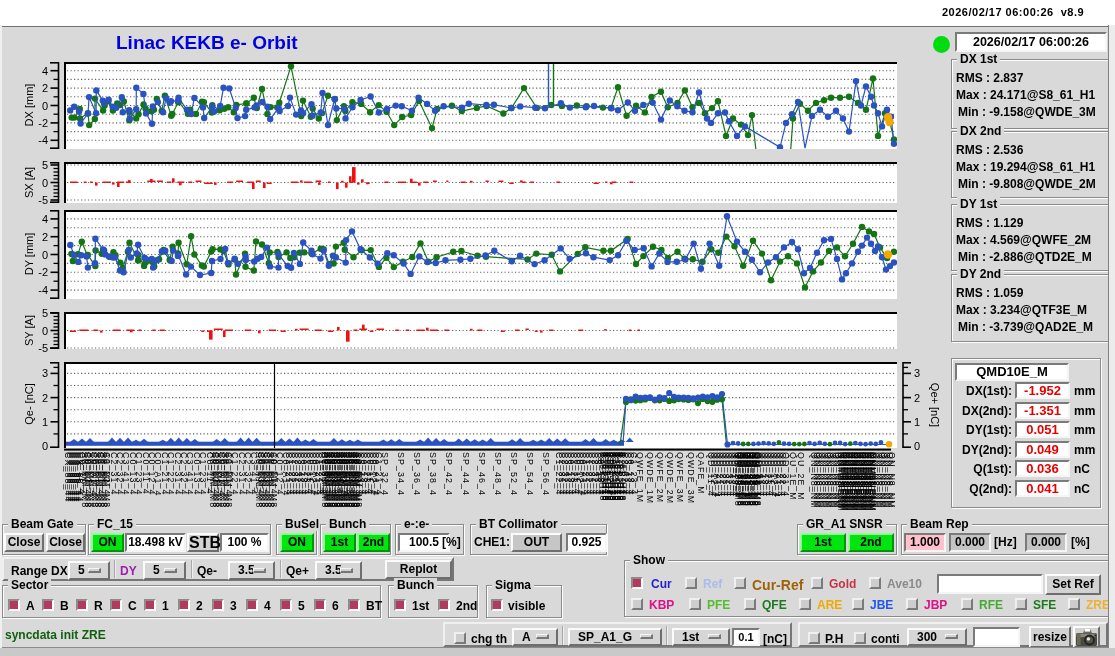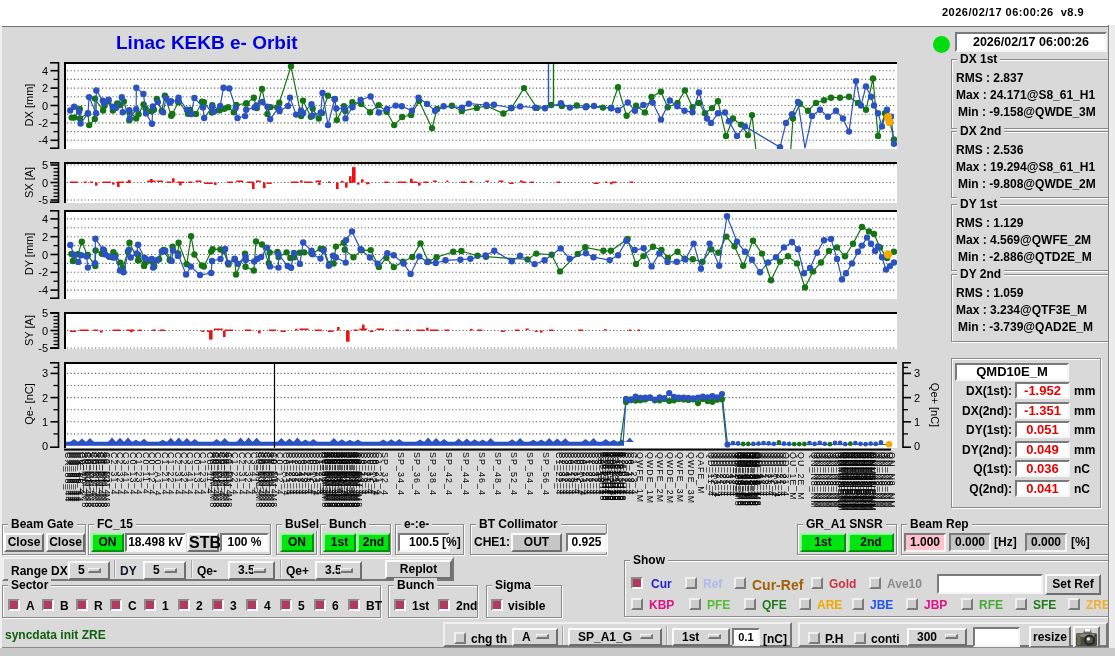--- a/index.html
+++ b/index.html
@@ -1311,21 +1311,21 @@
       <div class="fld gfld" style="left:47px;top:8px;width:42px;height:19px;line-height:15px;font-size:12px">0.000</div>
       <div class="lbl" style="left:92px;top:10px;font-size:12px;color:#000;">[Hz]</div>
       <div class="fld gfld" style="left:123px;top:8px;width:42px;height:19px;line-height:15px;font-size:12px">0.000</div>
       <div class="lbl" style="left:169px;top:10px;font-size:12px;color:#000;">[%]</div>
     </div>
     <div class="panel" style="left:2px;top:557px;width:452px;height:24px">
       <div class="lbl" style="left:7px;top:5px;font-size:12px;color:#000;">Range</div>
       <div class="lbl" style="left:47px;top:5px;font-size:12px;color:#000;">DX</div>
       <div class="dd" style="left:64px;top:2px;width:42px;height:19px;line-height:15px;padding-left:8px;font-size:12px">5<i></i></div>
       <div class="sep" style="left:110px;top:1px;height:18px"></div>
-      <div class="lbl" style="left:116px;top:5px;font-size:12px;color:#0f172a;">DY</div>
+      <div class="lbl" style="left:116px;top:5px;font-size:12px;color:#a21caf;">DY</div>
       <div class="dd" style="left:139px;top:2px;width:43px;height:19px;line-height:15px;padding-left:8px;font-size:12px">5<i></i></div>
       <div class="sep" style="left:187px;top:1px;height:18px"></div>
       <div class="lbl" style="left:193px;top:5px;font-size:12px;color:#000;">Qe-</div>
       <div class="dd" style="left:224px;top:2px;width:47px;height:19px;line-height:15px;padding-left:8px;font-size:12px">3.5<i></i></div>
       <div class="sep" style="left:276px;top:1px;height:18px"></div>
       <div class="lbl" style="left:282px;top:5px;font-size:12px;color:#000;">Qe+</div>
       <div class="dd" style="left:311px;top:2px;width:47px;height:19px;line-height:15px;padding-left:8px;font-size:12px">3.5<i></i></div>
       <div class="btn " style="left:381px;top:1px;width:67px;height:19px;font-size:12px;line-height:15px">Replot</div>
     </div>
     <div class="grp" style="left:624px;top:560px;width:485px;height:57px">

